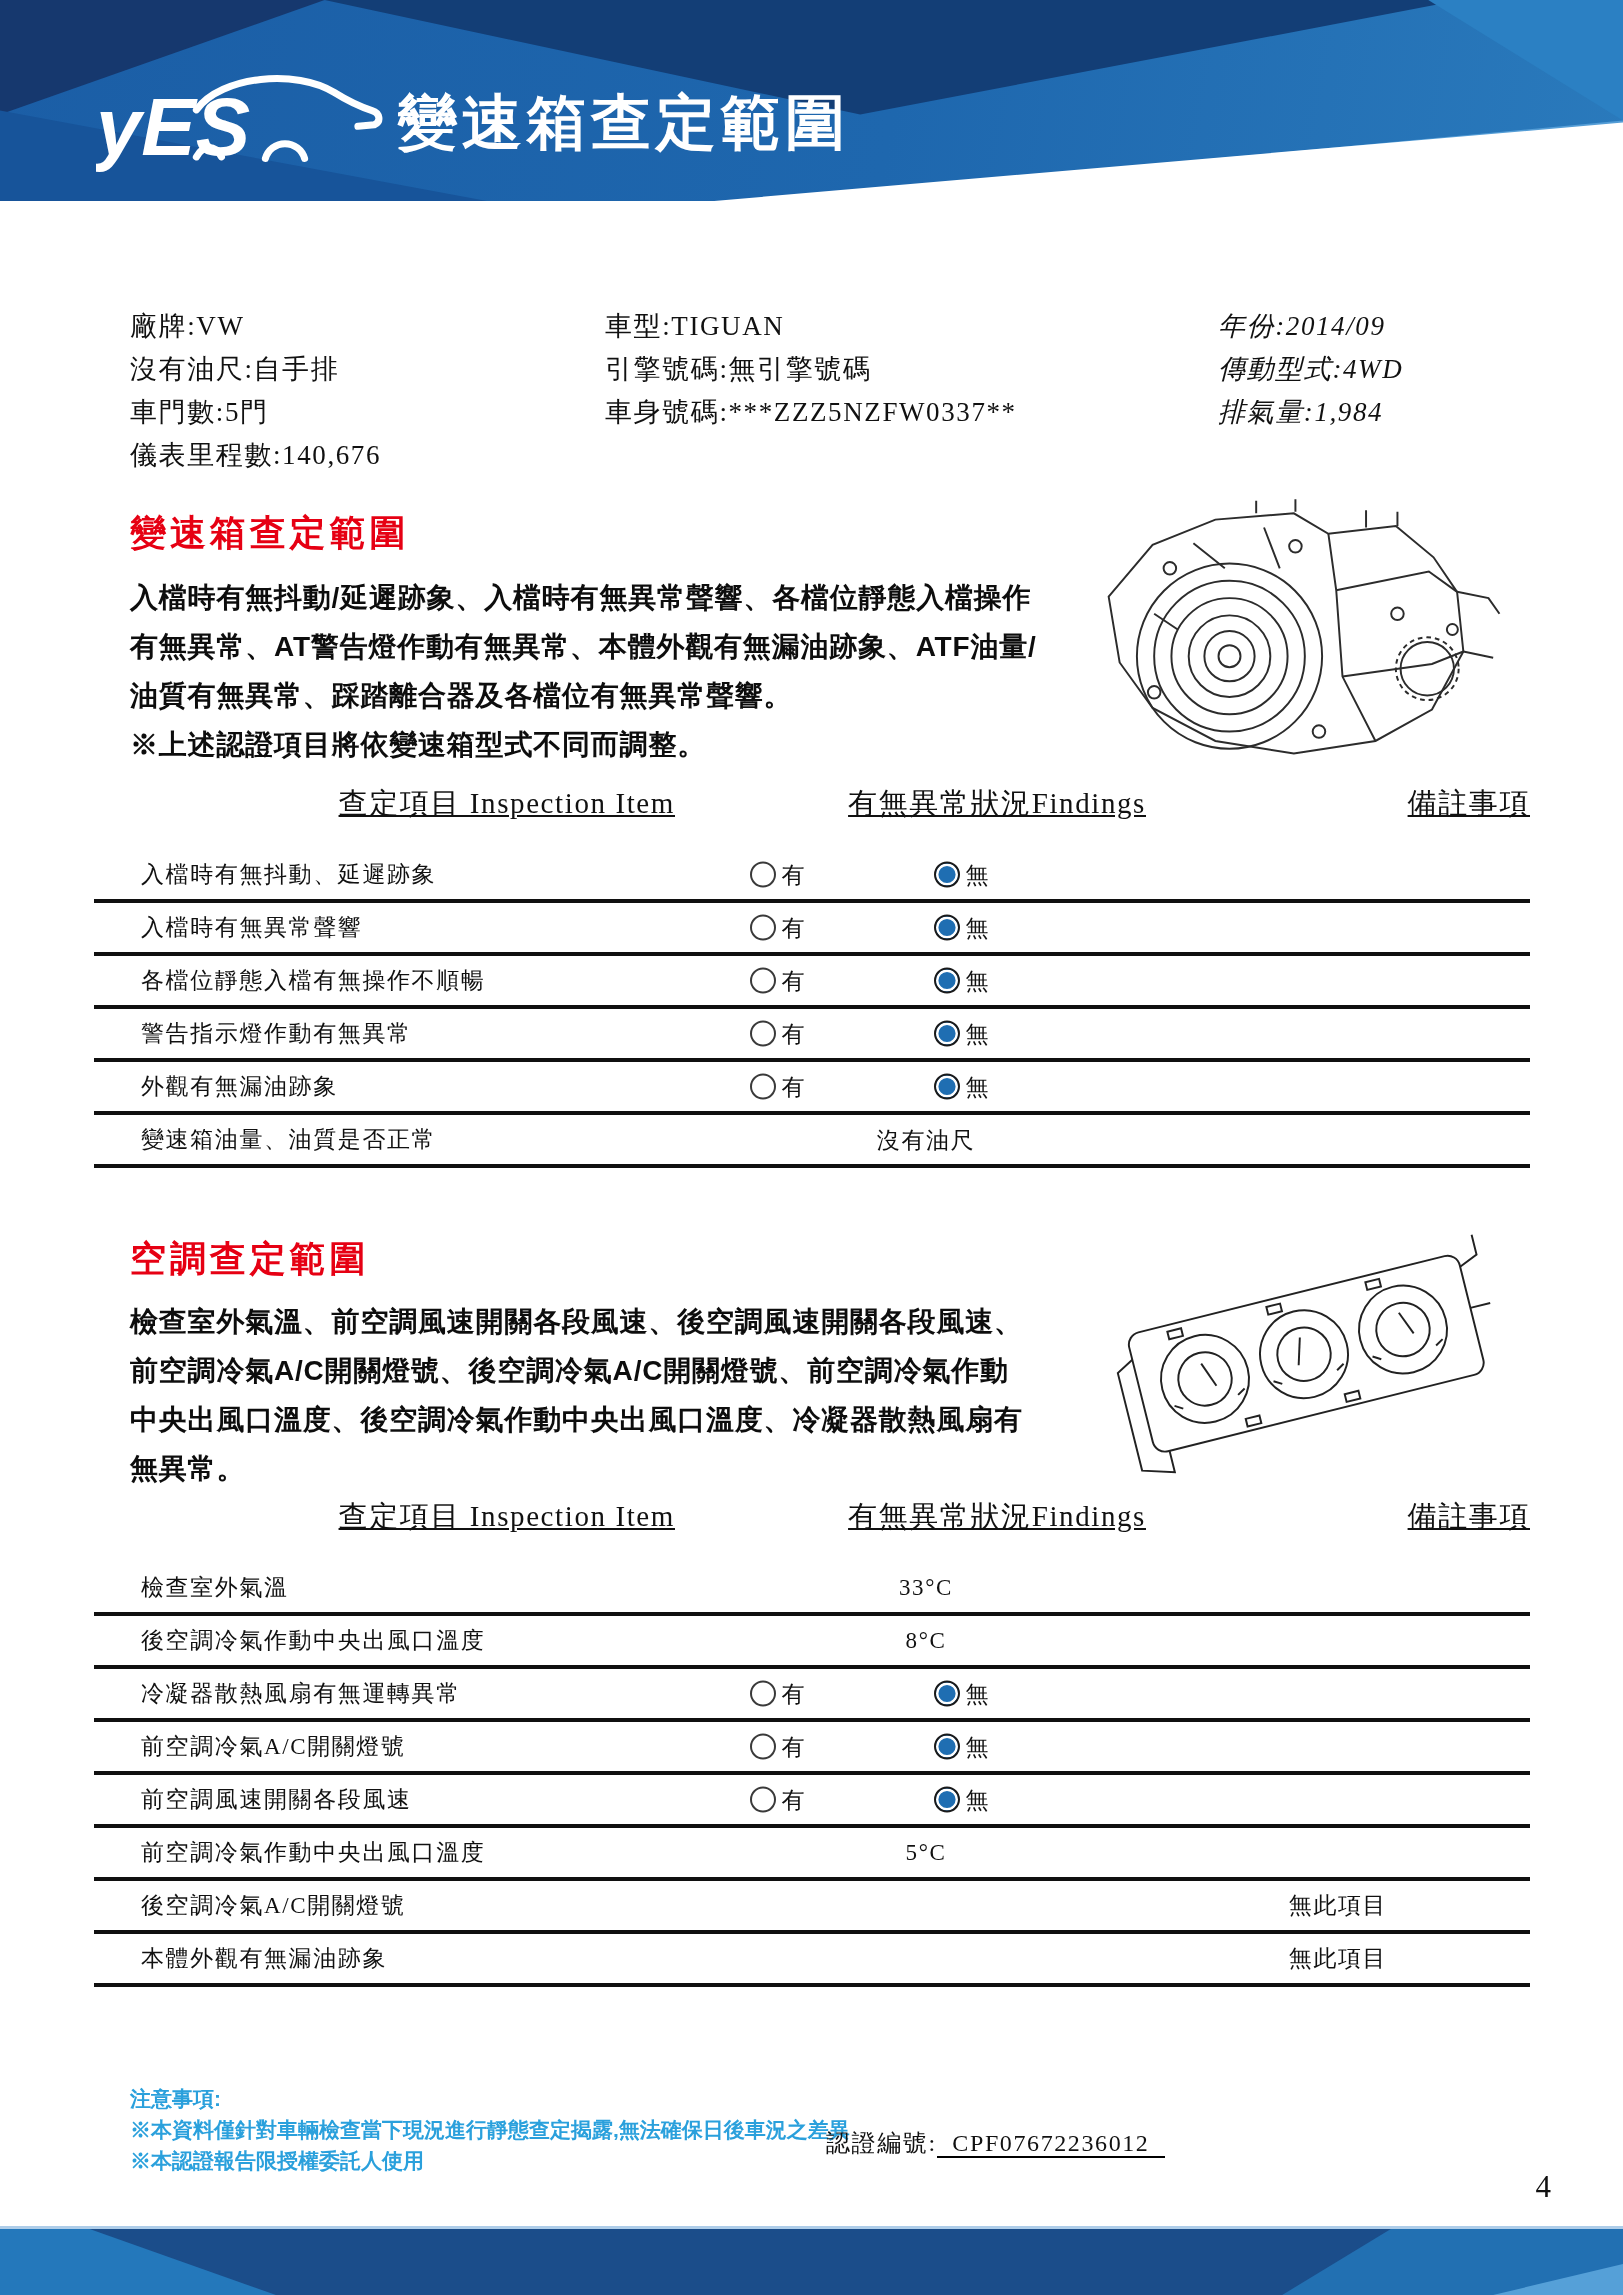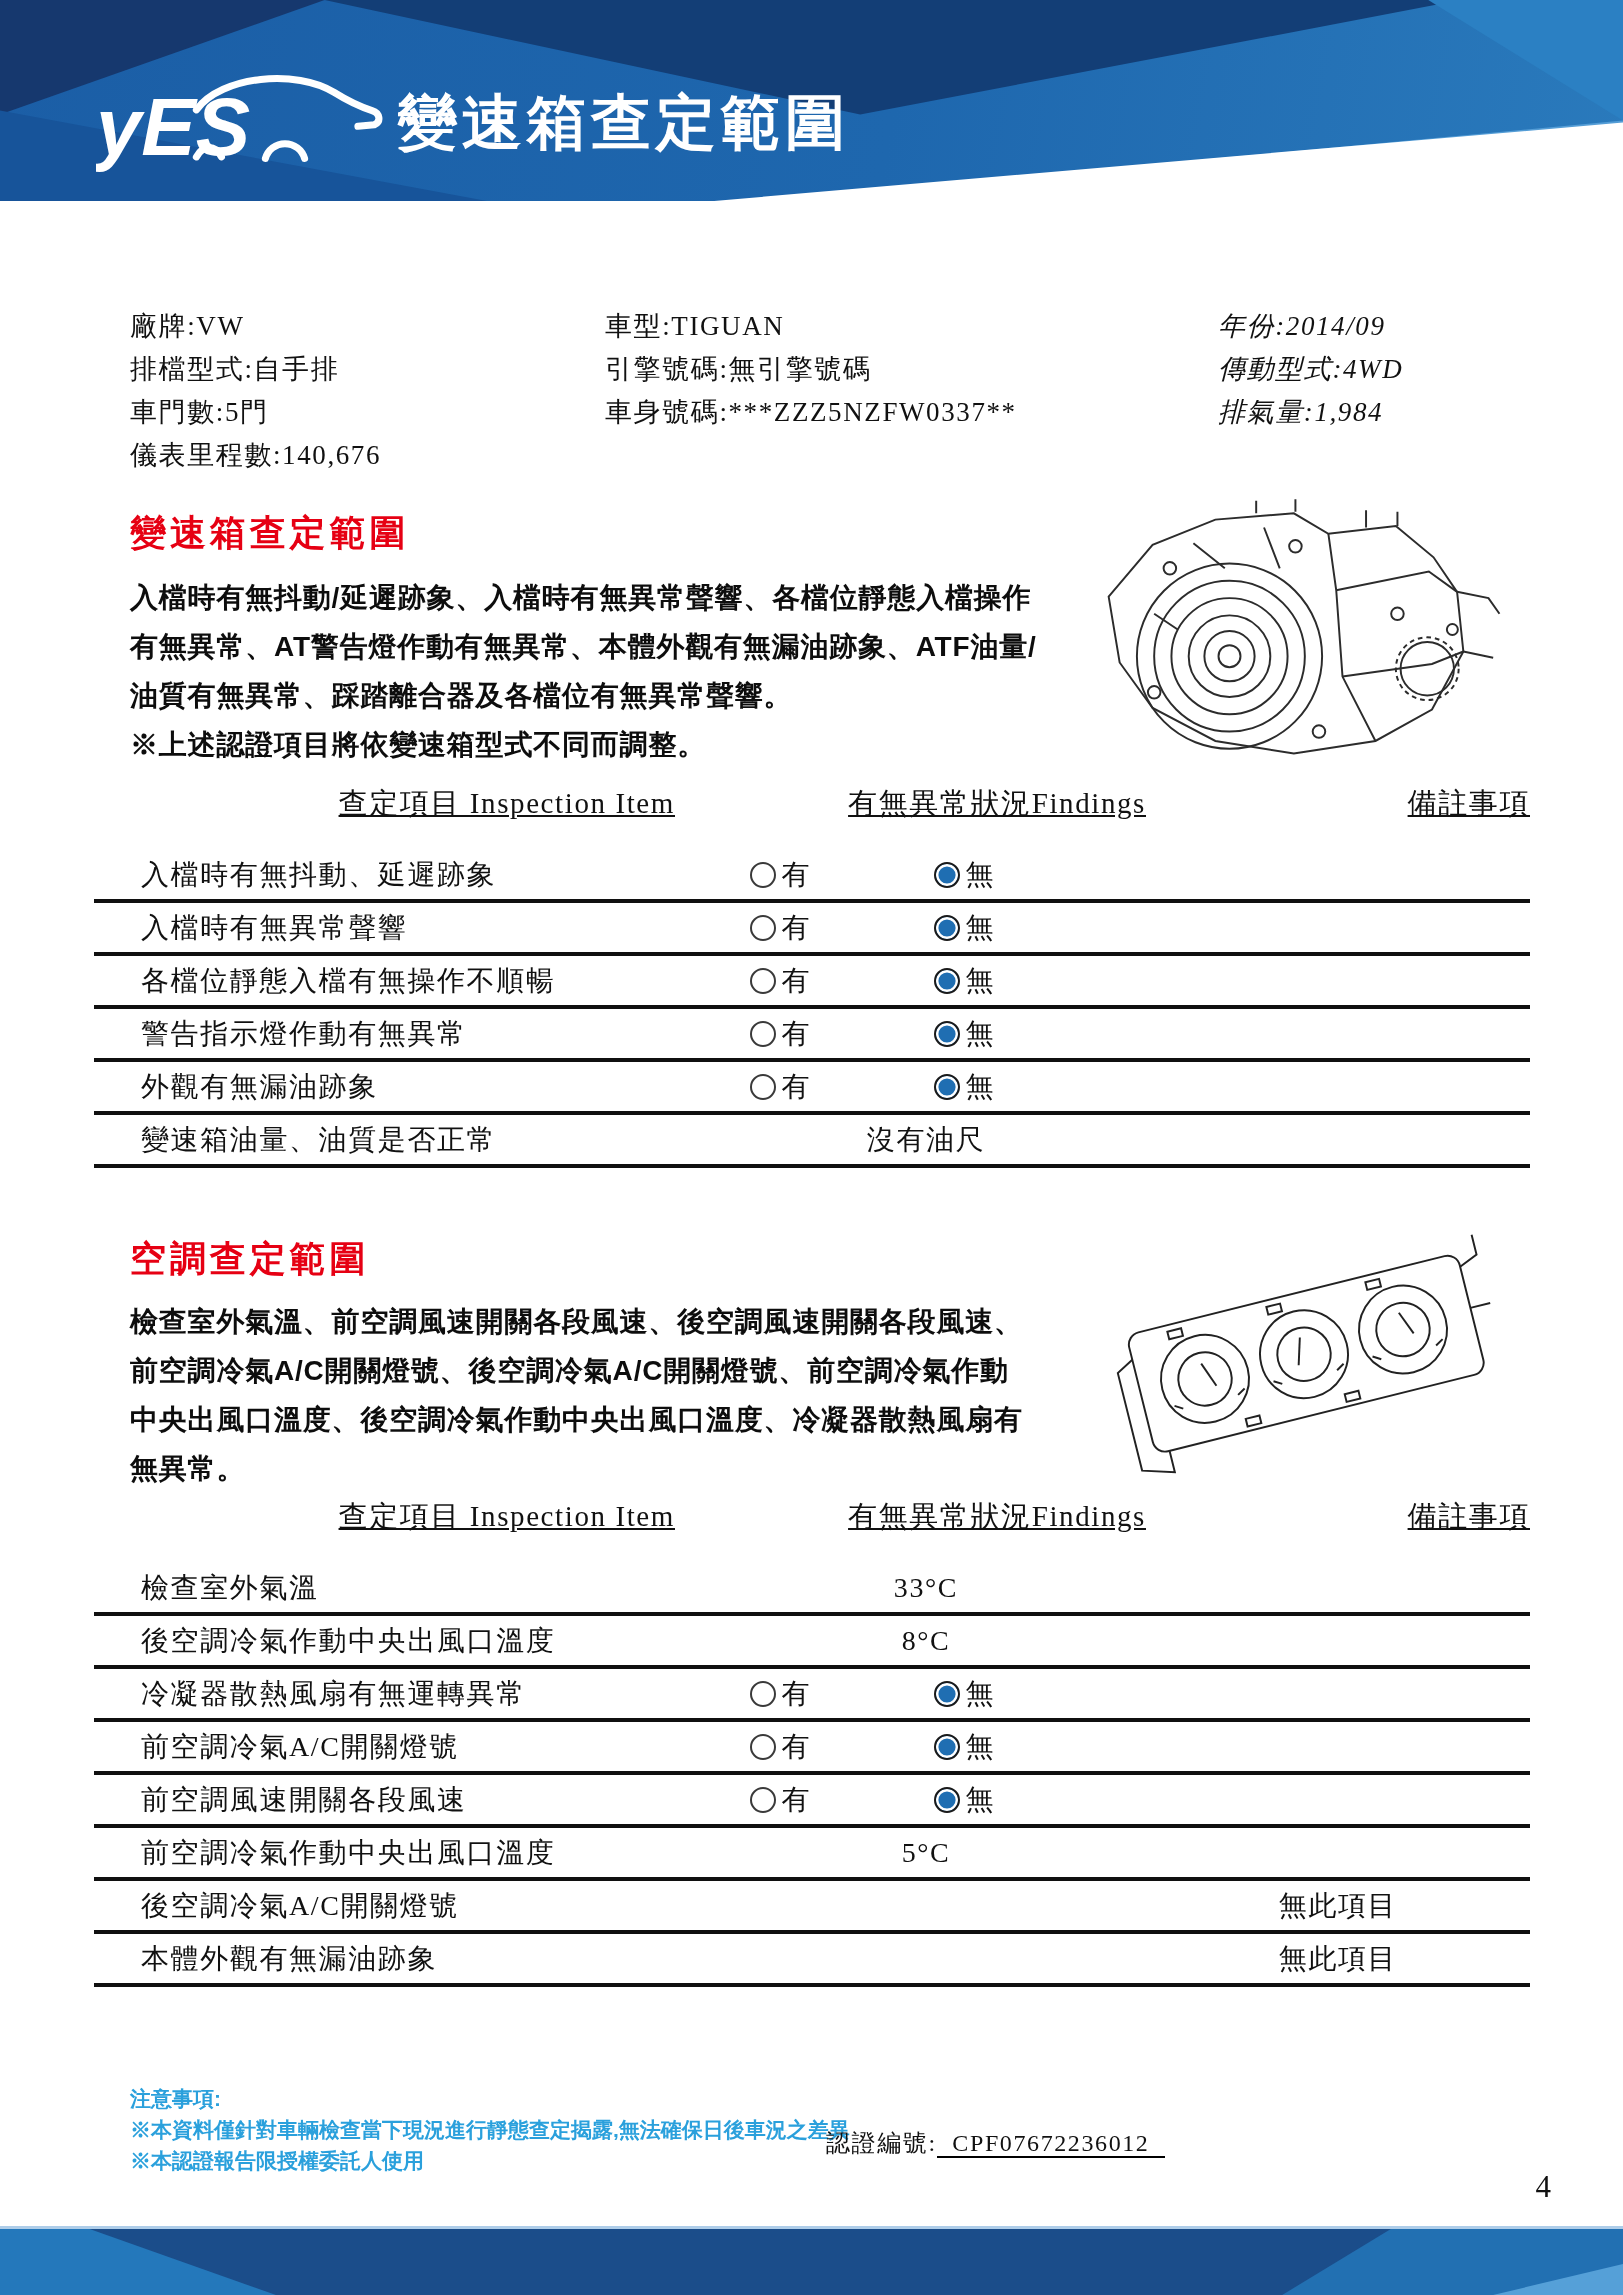--- a/index.html
+++ b/index.html
@@ -40,21 +40,21 @@
 
   
   .insp-table{position:absolute;left:94px;width:1436px;}
   .t-head{display:flex;height:66px;align-items:flex-start;padding-top:3.1px;
       font-size:29px;letter-spacing:1.6px;}
   .th{text-align:right;white-space:nowrap;text-decoration:underline;}
   .th-item{width:581px;box-sizing:border-box;padding-left:47px;}
   .th-find{width:471px;}
   .th-remark{flex:1;}
   .t-row{display:flex;align-items:center;height:49px;border-bottom:4.7px solid #101010;
-      font-size:28px;letter-spacing:1.6px;}
+      font-size:23px;letter-spacing:1.6px;}
   .cell{display:block;height:100%;}
   .cell-item{width:581px;box-sizing:border-box;padding-left:47px;display:flex;align-items:center;white-space:nowrap;}
   .cell-find{width:471px;position:relative;}
   .cell-remark{flex:1;display:flex;align-items:center;justify-content:center;}
   .find-center{position:absolute;left:31px;right:0;top:50%;transform:translateY(-50%);text-align:center;}
   .opt{position:absolute;top:50%;transform:translateY(-50%);display:flex;align-items:center;}
   .opt-yes{left:75px;}
   .opt-no{left:259px;}
   .rb{width:22px;height:22px;border:2.4px solid #3a3a3a;border-radius:50%;background:#fff;
       display:inline-block;margin-right:5.5px;}
@@ -95,21 +95,21 @@
           <path d="M216,124 A26,26 0 0 1 266,124"></path>
         </g>
       </svg>
     </div>
     <h1 class="banner-title">變速箱查定範圍</h1>
   </header>
 
   <section class="info">
     <div class="info-col c1">
       <div class="info-item"><span>廠牌:</span><span>VW</span></div>
-      <div class="info-item"><span>排檔型式:</span><span>自手排</span></div>
+      <div class="info-item"><span>沒有油尺:</span><span>自手排</span></div>
       <div class="info-item"><span>車門數:</span><span>5門</span></div>
       <div class="info-item"><span>儀表里程數:</span><span>140,676</span></div>
     </div>
     <div class="info-col c2">
       <div class="info-item"><span>車型:</span><span>TIGUAN</span></div>
       <div class="info-item"><span>引擎號碼:</span><span>無引擎號碼</span></div>
       <div class="info-item"><span>車身號碼:</span><span>***ZZZ5NZFW0337**</span></div>
     </div>
     <div class="info-col c3">
       <div class="info-item"><span>年份:</span><span>2014/09</span></div>

